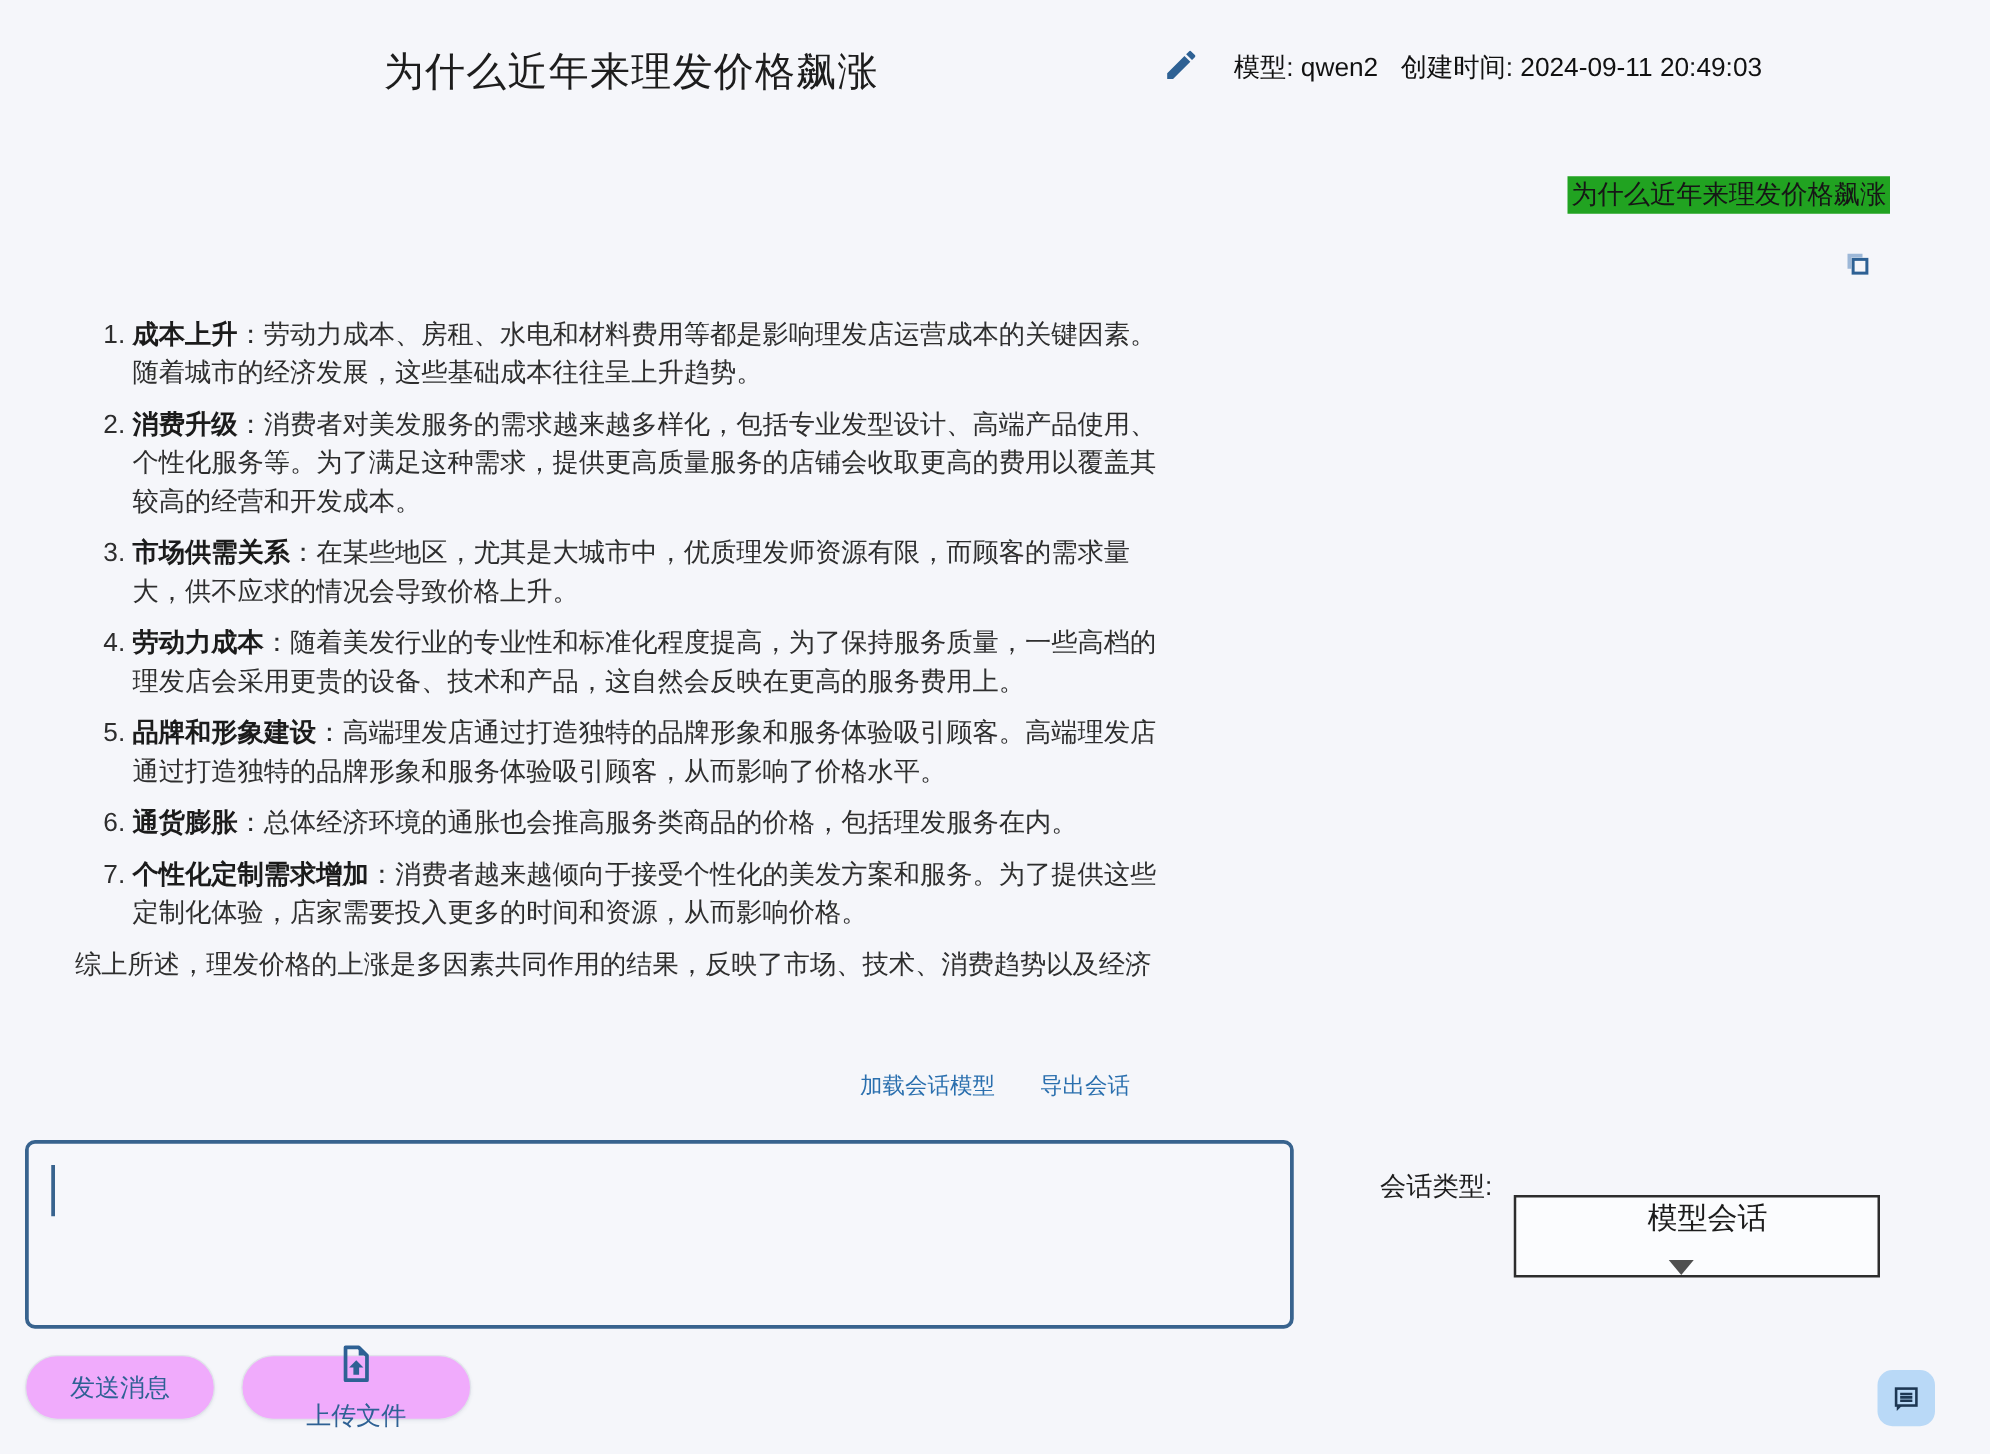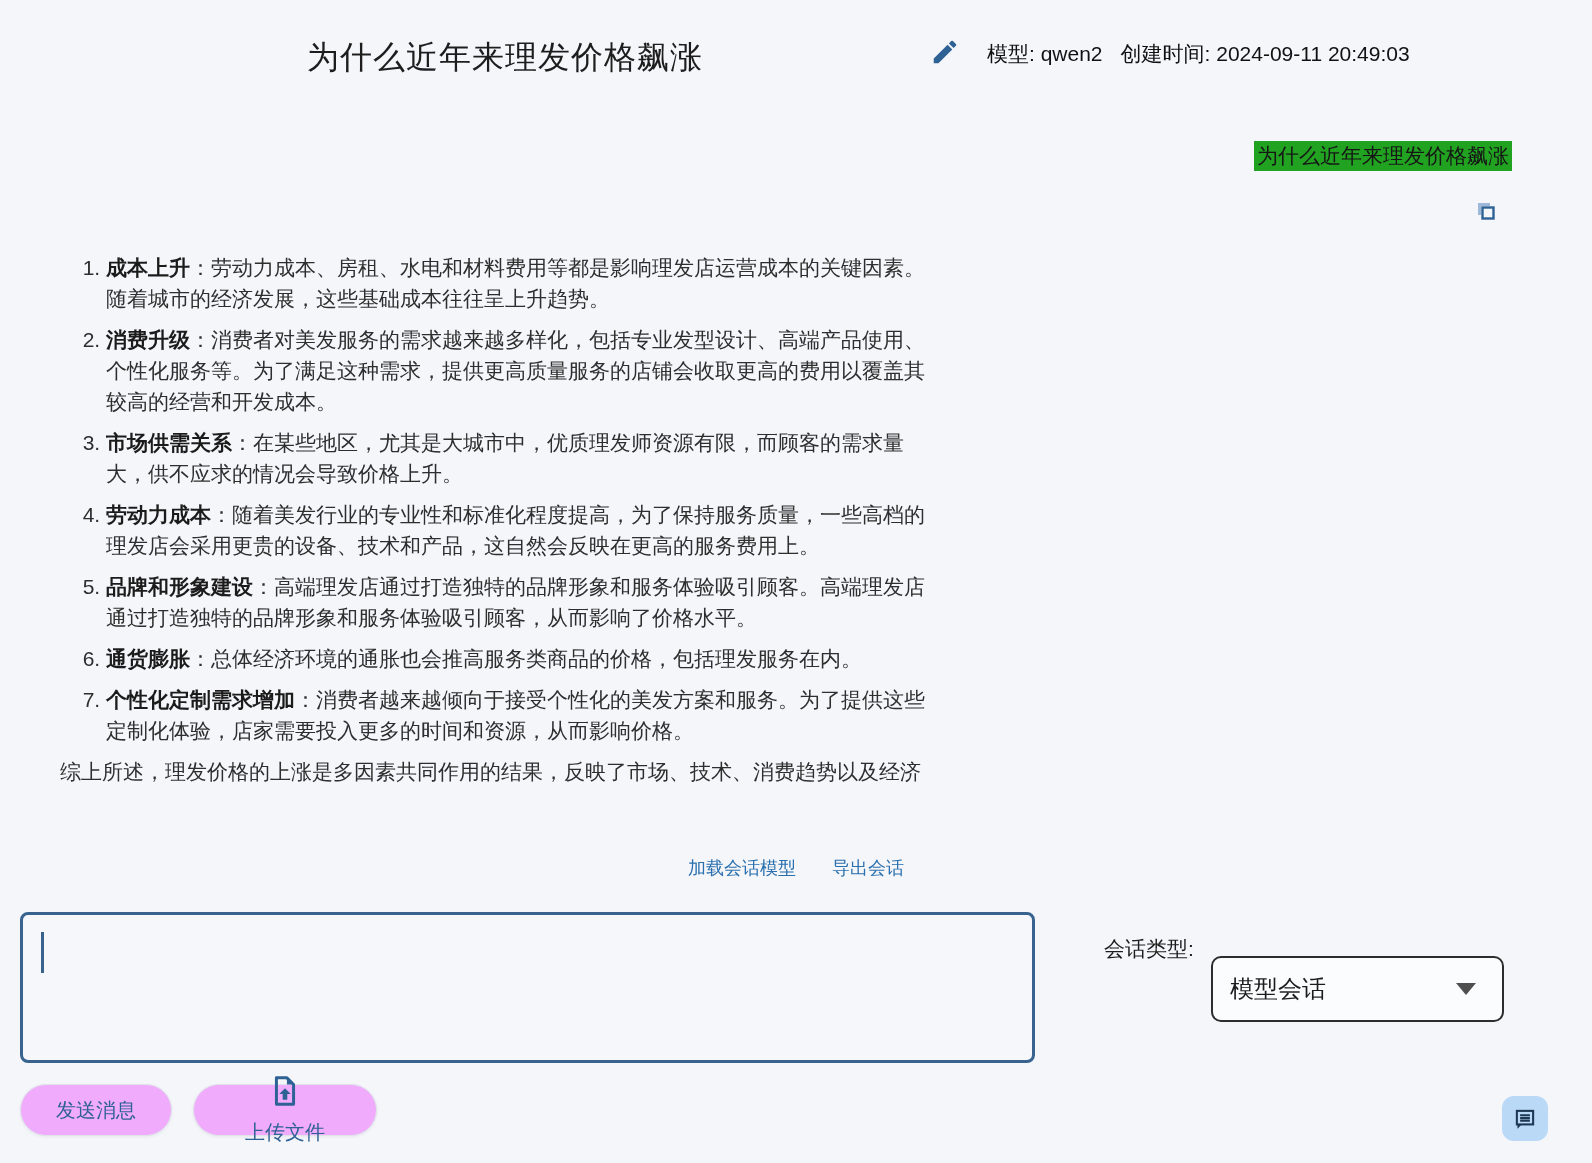--- a/index.html
+++ b/index.html
@@ -68,22 +68,22 @@
     position: absolute; left: 18px; top: 17px; width: 3px; height: 41px;
     background: #38638e;
   }
 
   .session-type-label {
     position: absolute; left: 1104px; top: 935px;
     font-size: 21px; color: #1c1c1c;
   }
   .session-select {
     position: absolute; left: 1211px; top: 956px; width: 293px; height: 66px;
-    border: 2px solid #2d2d2d; border-radius: 10px; background: #fbfcfe;
-    display: flex; align-items: center; cursor: pointer;
+    border: 2px solid #2d2d2d; border-radius: 0; background: #fbfcfe;
+    display: flex; align-items: center; cursor: pointer; flex-direction: column;
   }
   .session-select .value {
     margin-left: 17px; font-size: 24px; color: #1c1c1c; flex: 1;
   }
   .chevron-down {
     width: 0; height: 0; margin-right: 26px;
     border-left: 10px solid transparent; border-right: 10px solid transparent;
     border-top: 12px solid #4f4f4f;
   }
 

